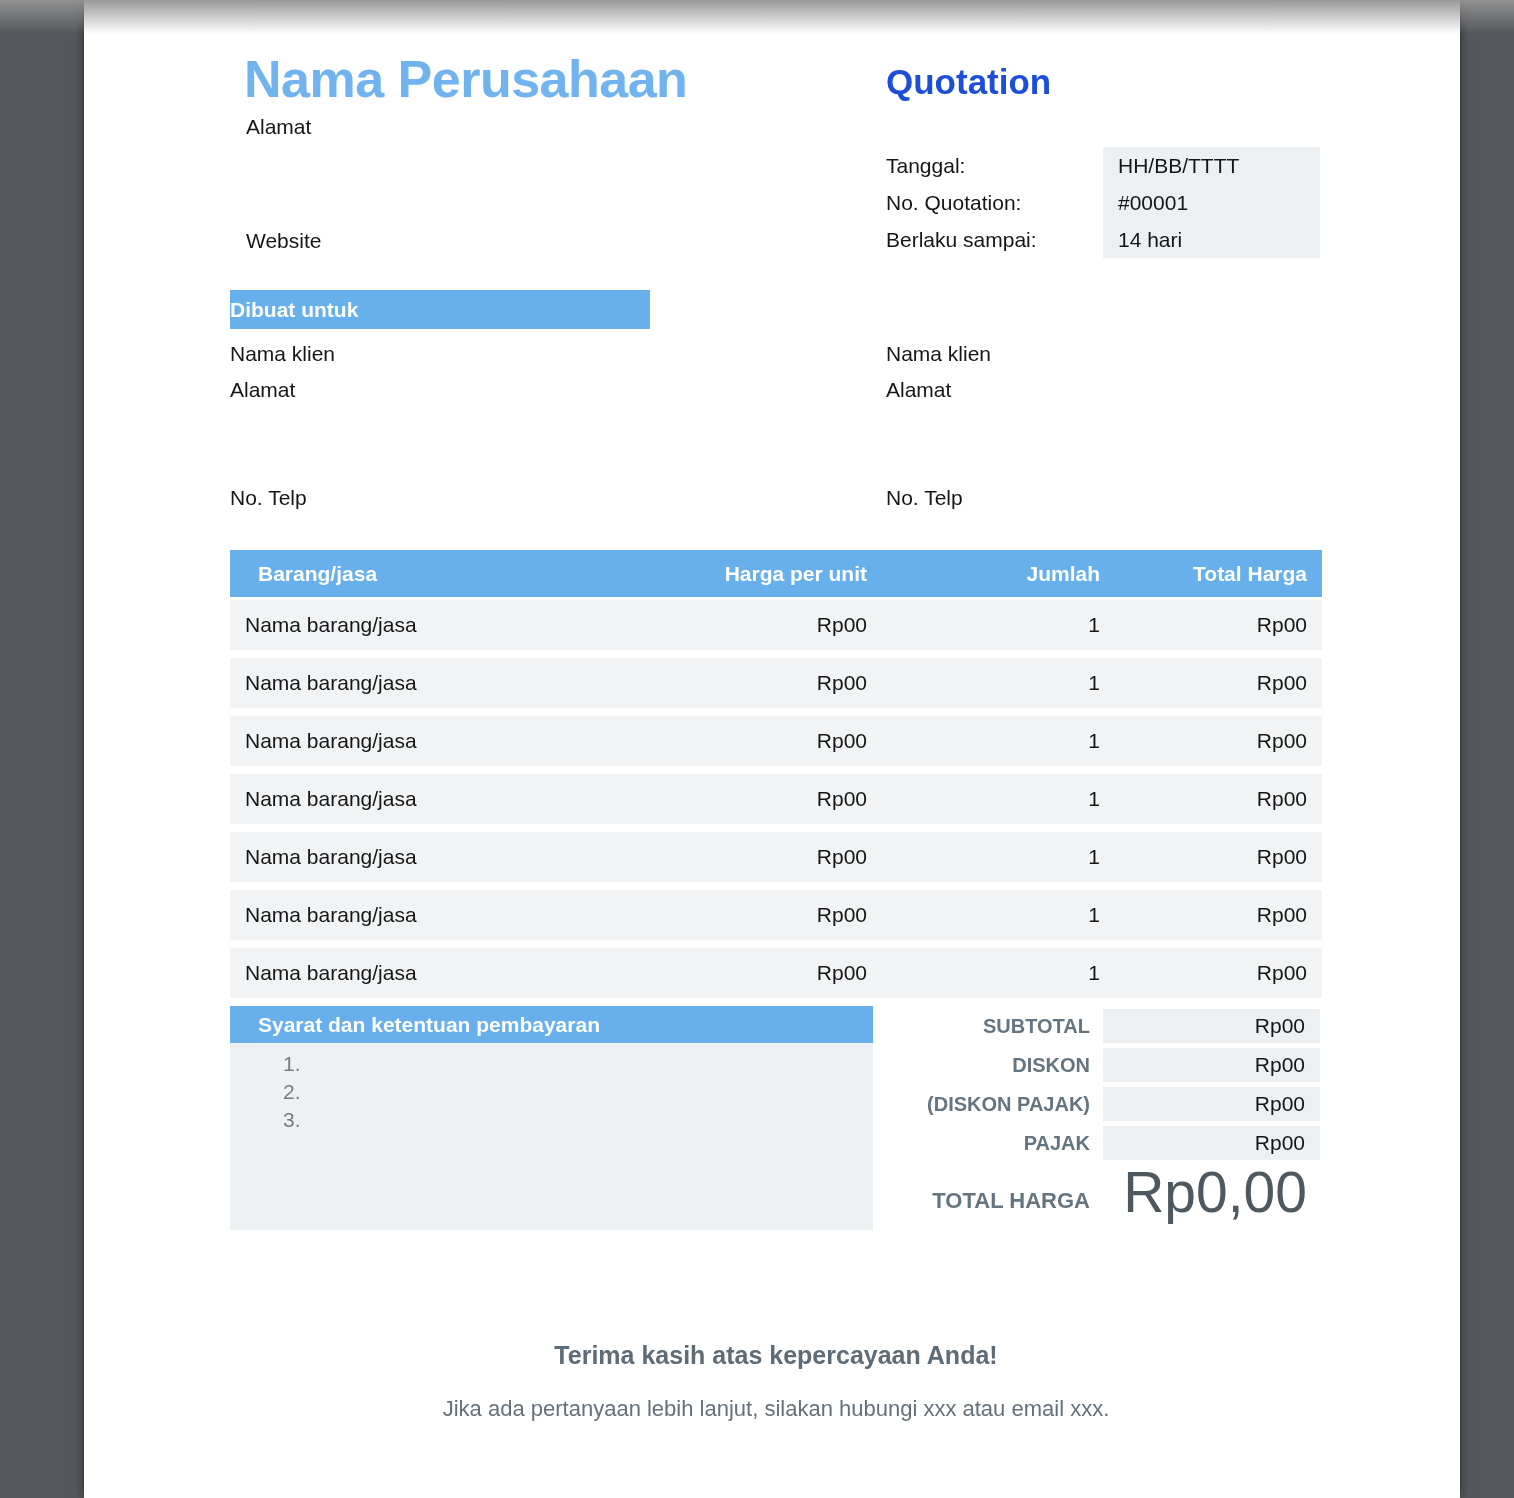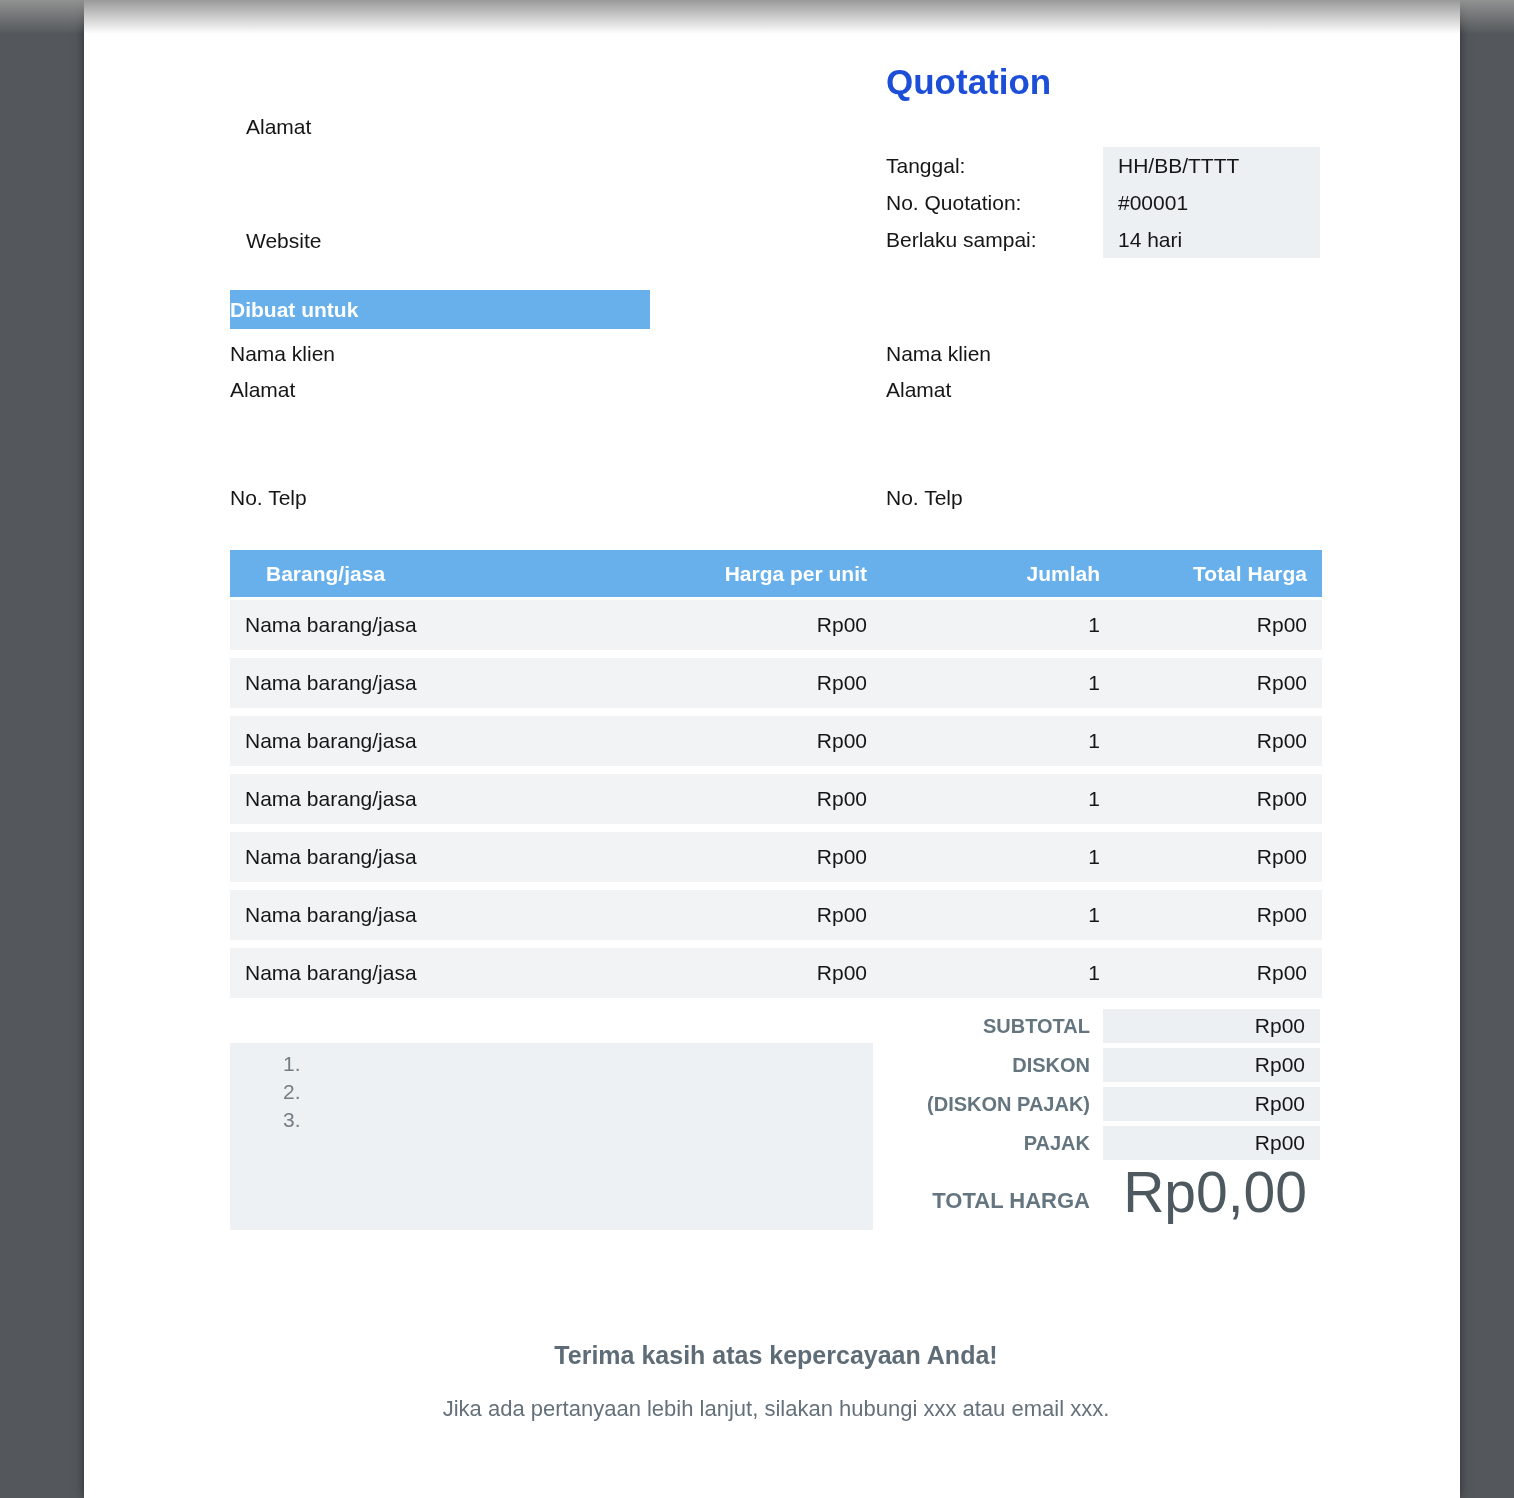--- a/index.html
+++ b/index.html
@@ -72,21 +72,21 @@
   .client-lines p:last-child { margin-top: 83px; }
 
   
   .items-table { left: 146px; top: 550px; width: 1092px; }
   .tgrid {
     display: grid;
     grid-template-columns: 410px 227px 233px 222px;
   }
   .items-head { height: 47px; }
   .items-head > div { line-height: 47px; }
-  .items-head .c1 { padding-left: 28px; margin-left: 8px; }
+  .items-head .c1 { padding-left: 28px; }
   .item-row {
     background: #f1f3f4; height: 50px; margin-top: 8px;
     font-size: 21px; color: #161616;
   }
   .item-row:first-of-type { margin-top: 3px; }
   .item-row > div { line-height: 50px; }
   .item-row .c1 { padding-left: 15px; }
   .c2, .c3 { text-align: right; }
   .c4 { text-align: right; padding-right: 15px; }
   .tgrid > div { box-sizing: border-box; overflow: hidden; white-space: nowrap; }
@@ -133,20 +133,21 @@
     left: 146px; top: 1396px; width: 1092px; text-align: center;
     font-size: 22px; color: #64707a;
   }
 </style>
 </head>
 <body>
 
 <div class="canvas">
   <div class="page">
 
+    <div class="abs company-name">Nama Perusahaan</div>
     <div class="abs company-address">Alamat</div>
     <div class="abs company-website">Website</div>
 
     <div class="abs q-title">Quotation</div>
     <div class="abs info-grid">
 
         <div class="info-label">Tanggal:</div>
         <div class="info-value">HH/BB/TTTT</div>
 
         <div class="info-label">No. Quotation:</div>
@@ -228,20 +229,21 @@
 
           <div class="tgrid item-row">
             <div class="c1">Nama barang/jasa</div>
             <div class="c2">Rp00</div>
             <div class="c3">1</div>
             <div class="c4">Rp00</div>
           </div>
         </div>
     </div>
 
+    <div class="abs blue-bar terms-bar">Syarat dan ketentuan pembayaran</div>
     <div class="abs terms-box">
 
         <p>1.</p>
 
         <p>2.</p>
 
         <p>3.</p>
       </div>
 
     <div class="abs summary">

